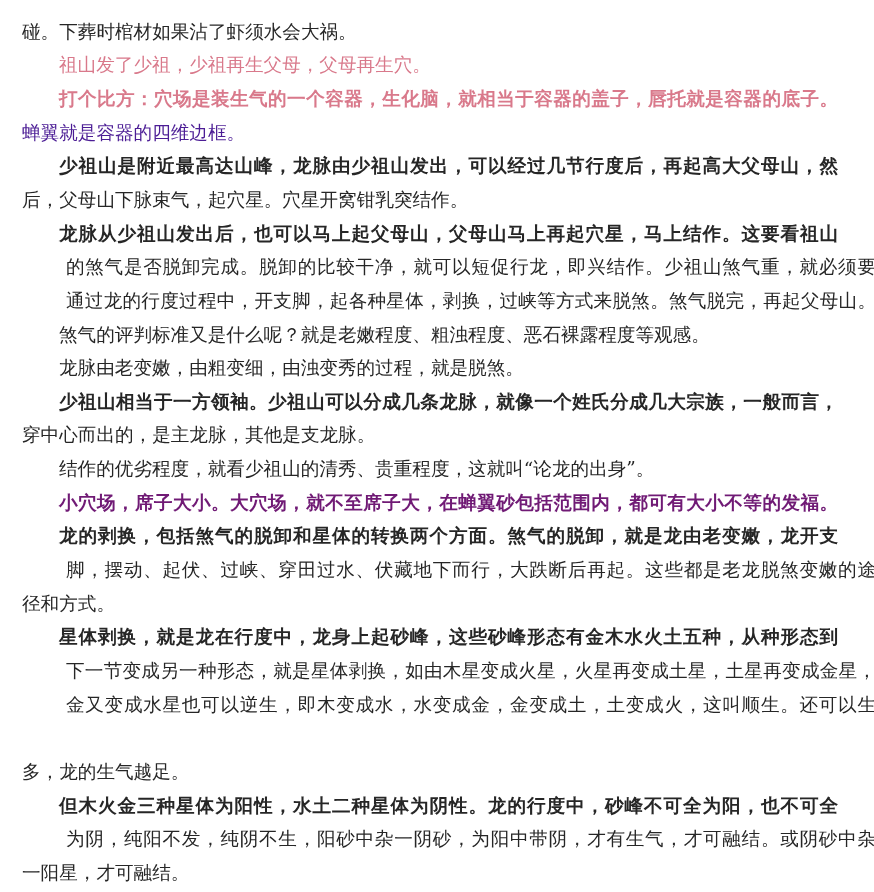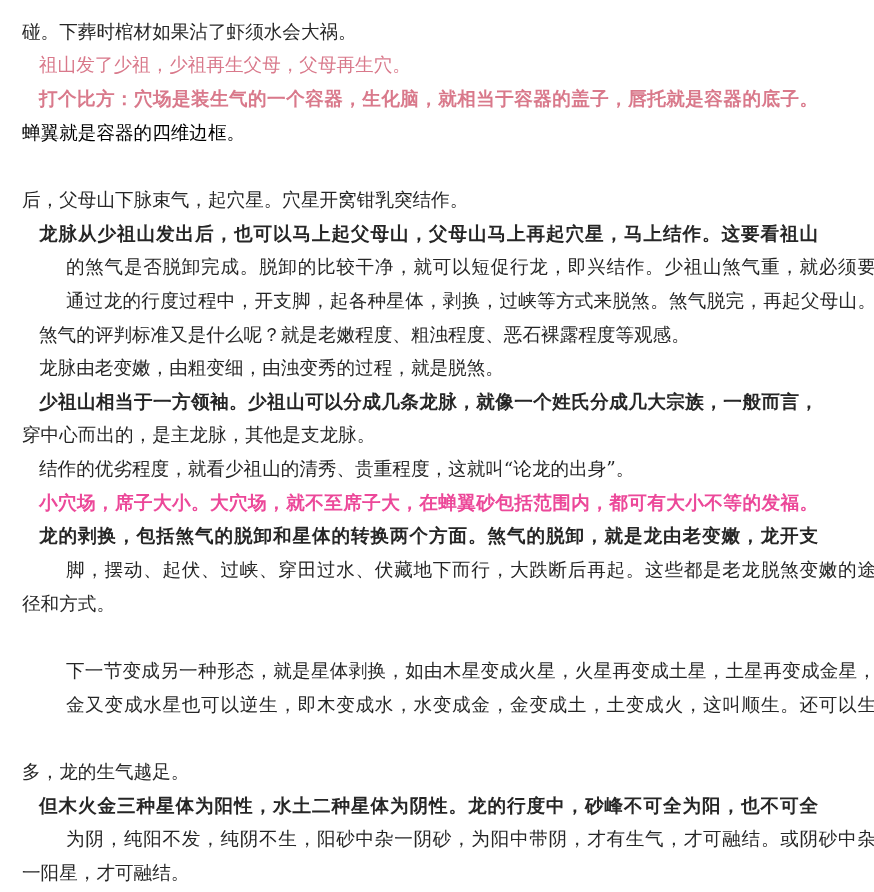--- a/index.html
+++ b/index.html
@@ -24,51 +24,53 @@
     .line {
       position: absolute;
       left: 22px;
       height: 34px;
       line-height: 34px;
       font-size: 18.6px;
       color: #262626;
       white-space: nowrap;
       overflow: visible;
     }
-    .line.indent { left: 39px; }
+    .line.indent { left: 59px; }
     .line.full {
       text-align: justify;
       text-align-last: justify;
     }
     .line.full.w-indent { width: 779px; font-weight: bold; }
     .line.full.w-noindent { width: 810px; margin-left: 44px; }
     .red-light { color: #d9798b; }
-    .red { color: #000000; }
-    .bold { font-weight: bold; color: #ec4899; font-family: "DejaVu Sans", "Liberation Sans", sans-serif; }
+    .red { color: #4c1d95; }
+    .bold { font-weight: bold; color: #701a75; font-family: "DejaVu Sans", "Liberation Sans", sans-serif; }
   </style>
 </head>
 <body>
 
 <div class="page">
   <div class="line" style="top:15px">碰。下葬时棺材如果沾了虾须水会大祸。</div>
   <div class="line indent red-light" style="top:48px">祖山发了少祖，少祖再生父母，父母再生穴。</div>
   <div class="line indent full w-indent red-light" style="top:82px">打个比方：穴场是装生气的一个容器，生化脑，就相当于容器的盖子，唇托就是容器的底子。</div>
   <div class="line red" style="top:116px">蝉翼就是容器的四维边框。</div>
+  <div class="line indent full w-indent" style="top:149px">少祖山是附近最高达山峰，龙脉由少祖山发出，可以经过几节行度后，再起高大父母山，然</div>
   <div class="line" style="top:183px">后，父母山下脉束气，起穴星。穴星开窝钳乳突结作。</div>
   <div class="line indent full w-indent" style="top:217px">龙脉从少祖山发出后，也可以马上起父母山，父母山马上再起穴星，马上结作。这要看祖山</div>
   <div class="line full w-noindent" style="top:250px">的煞气是否脱卸完成。脱卸的比较干净，就可以短促行龙，即兴结作。少祖山煞气重，就必须要</div>
   <div class="line full w-noindent" style="top:284px">通过龙的行度过程中，开支脚，起各种星体，剥换，过峡等方式来脱煞。煞气脱完，再起父母山。</div>
   <div class="line indent" style="top:318px">煞气的评判标准又是什么呢？就是老嫩程度、粗浊程度、恶石裸露程度等观感。</div>
   <div class="line indent" style="top:351px">龙脉由老变嫩，由粗变细，由浊变秀的过程，就是脱煞。</div>
   <div class="line" style="top:418px">穿中心而出的，是主龙脉，其他是支龙脉。</div>
   <div class="line indent full w-indent" style="top:385px">少祖山相当于一方领袖。少祖山可以分成几条龙脉，就像一个姓氏分成几大宗族，一般而言，</div>
   <div class="line indent" style="top:452px">结作的优劣程度，就看少祖山的清秀、贵重程度，这就叫“论龙的出身”。</div>
   <div class="line indent full w-indent bold" style="top:486px">小穴场，席子大小。大穴场，就不至席子大，在蝉翼砂包括范围内，都可有大小不等的发福。</div>
   <div class="line indent full w-indent" style="top:519px">龙的剥换，包括煞气的脱卸和星体的转换两个方面。煞气的脱卸，就是龙由老变嫩，龙开支</div>
   <div class="line full w-noindent" style="top:553px">脚，摆动、起伏、过峡、穿田过水、伏藏地下而行，大跌断后再起。这些都是老龙脱煞变嫩的途</div>
   <div class="line" style="top:587px">径和方式。</div>
+  <div class="line indent full w-indent" style="top:620px">星体剥换，就是龙在行度中，龙身上起砂峰，这些砂峰形态有金木水火土五种，从种形态到</div>
   <div class="line full w-noindent" style="top:654px">下一节变成另一种形态，就是星体剥换，如由木星变成火星，火星再变成土星，土星再变成金星，</div>
   <div class="line full w-noindent" style="top:688px">金又变成水星也可以逆生，即木变成水，水变成金，金变成土，土变成火，这叫顺生。还可以生</div>
   <div class="line" style="top:755px">多，龙的生气越足。</div>
   <div class="line indent full w-indent" style="top:789px">但木火金三种星体为阳性，水土二种星体为阴性。龙的行度中，砂峰不可全为阳，也不可全</div>
   <div class="line full w-noindent" style="top:822px">为阴，纯阳不发，纯阴不生，阳砂中杂一阴砂，为阳中带阴，才有生气，才可融结。或阴砂中杂</div>
   <div class="line" style="top:856px">一阳星，才可融结。</div>
 </div>
 
 </body></html>

